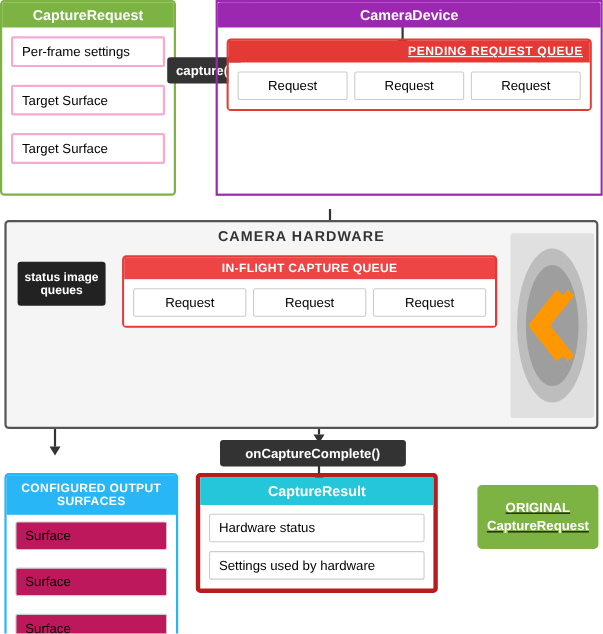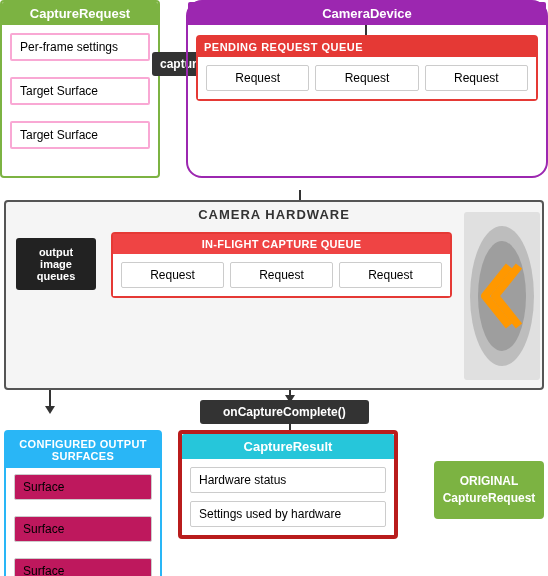--- a/index.html
+++ b/index.html
@@ -44,26 +44,26 @@
       margin: 8px 8px 16px 8px;
       padding: 5px 8px;
       border-radius: 2px;
       background: #fff;
       font-size: 12px;
     }
 
     
     .camera-device {
       position: absolute;
-      left: 186px;
+      left: 196px;
       top: 0;
       right: 0;
       height: 178px;
       border: 2px solid #9c27b0;
-      border-radius: 16px;
+      border-radius: 0;
     }
     .camera-device-title {
       background: #9c27b0;
       color: #fff;
       font-weight: bold;
       font-size: 13px;
       text-align: center;
       padding: 4px 6px;
       border-radius: 2px 2px 0 0;
     }
@@ -72,23 +72,24 @@
     .pending-queue {
       margin: 10px 8px 0 8px;
       border: 2px solid #e53935;
       border-radius: 4px;
     }
     .pending-queue-title {
       background: #e53935;
       color: #fff;
       font-weight: bold;
       font-size: 11px;
-      text-align: left;
+      text-align: right;
       padding: 4px 6px;
       letter-spacing: 0.5px;
+      text-decoration: underline;
     }
     .queue-items {
       display: flex;
       gap: 6px;
       padding: 8px;
       background: #fff;
     }
     .queue-item {
       border: 1px solid #ccc;
       padding: 5px 24px;
@@ -318,21 +319,21 @@
         <div class="queue-item">Request</div>
         <div class="queue-item">Request</div>
         <div class="queue-item">Request</div>
       </div>
     </div>
   </div>
 
   <div class="camera-hardware">
     <div class="camera-hardware-title">CAMERA HARDWARE</div>
 
-    <div class="output-image-queues">output image queues</div>
+    <div class="output-image-queues">status image queues</div>
 
     <div class="inflight-queue">
       <div class="inflight-queue-title">IN-FLIGHT CAPTURE QUEUE</div>
       <div class="queue-items">
         <div class="queue-item">Request</div>
         <div class="queue-item">Request</div>
         <div class="queue-item">Request</div>
       </div>
     </div>
 
@@ -356,20 +357,20 @@
     <div class="surface-item">Surface</div>
     <div class="surface-item">Surface</div>
   </div>
 
   <div class="capture-result" style="top: 430px; bottom: auto;">
     <div class="capture-result-title">CaptureResult</div>
     <div class="result-item">Hardware status</div>
     <div class="result-item">Settings used by hardware</div>
   </div>
 
-  <div class="original-capture" style="top: 461px; bottom: auto;">
+  <div class="original-capture" style="top: 441px; bottom: auto; text-decoration: underline;">
     <div class="original-capture-text">
       <span>ORIGINAL</span><br>
       <span>CaptureRequest</span>
     </div>
   </div>
 
 </div>
 
 </body></html>

